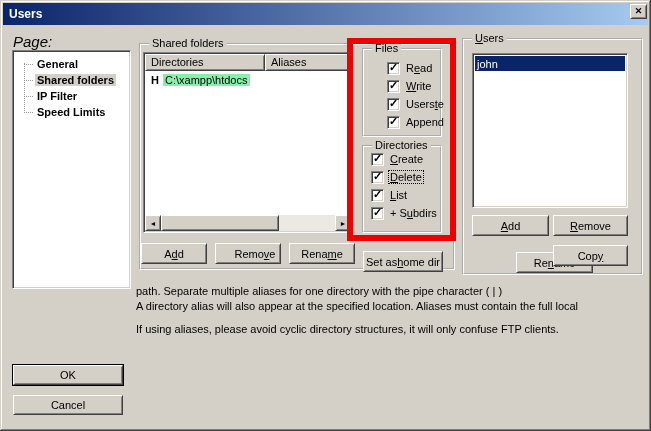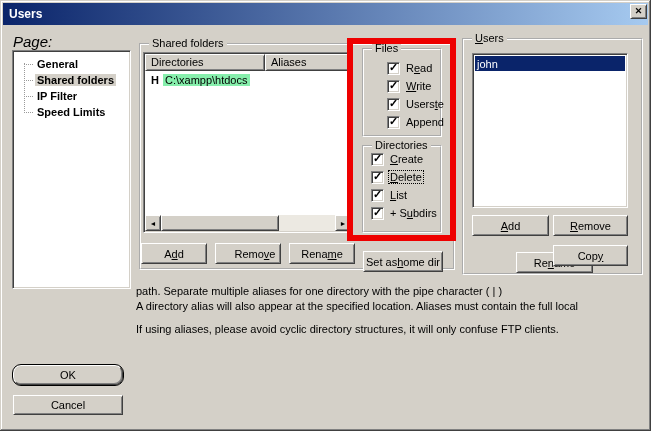--- a/index.html
+++ b/index.html
@@ -72,21 +72,21 @@
     box-shadow: inset 1px 1px 0 #d4d0c8, inset -1px -1px 0 #808080;
   }
   
   .btn {
     position:absolute; height:21px; background:#d4d0c8;
     border:1px solid; border-color:#fff #404040 #404040 #fff;
     box-shadow: inset 1px 1px 0 #d4d0c8, inset -1px -1px 0 #808080;
     display:flex; align-items:center; justify-content:center;
     font-size:11px; font-family:"Liberation Sans",sans-serif; white-space:nowrap;
   }
-  .btn-default { outline:1px solid #000;border-radius:8px; }
+  .btn-default { outline:1px solid #000; }
   
   .b-add    { left:141px; top:243px; width:66px; }
   .b-remove { left:215px; top:243px; width:66px;padding-left:14px; }
   .b-rename { left:289px; top:243px; width:66px; }
   .b-sethome{ left:363px; top:243px; width:80px; z-index:4;margin-top:8px; }
   
   .cbrow { display:flex; align-items:center; height:18px; padding-left:7px; }
   .gb-files .cbwrap { padding-top:9px; }
   .gb-dirs  .cbwrap { padding-top:3px; }
   .cb {

